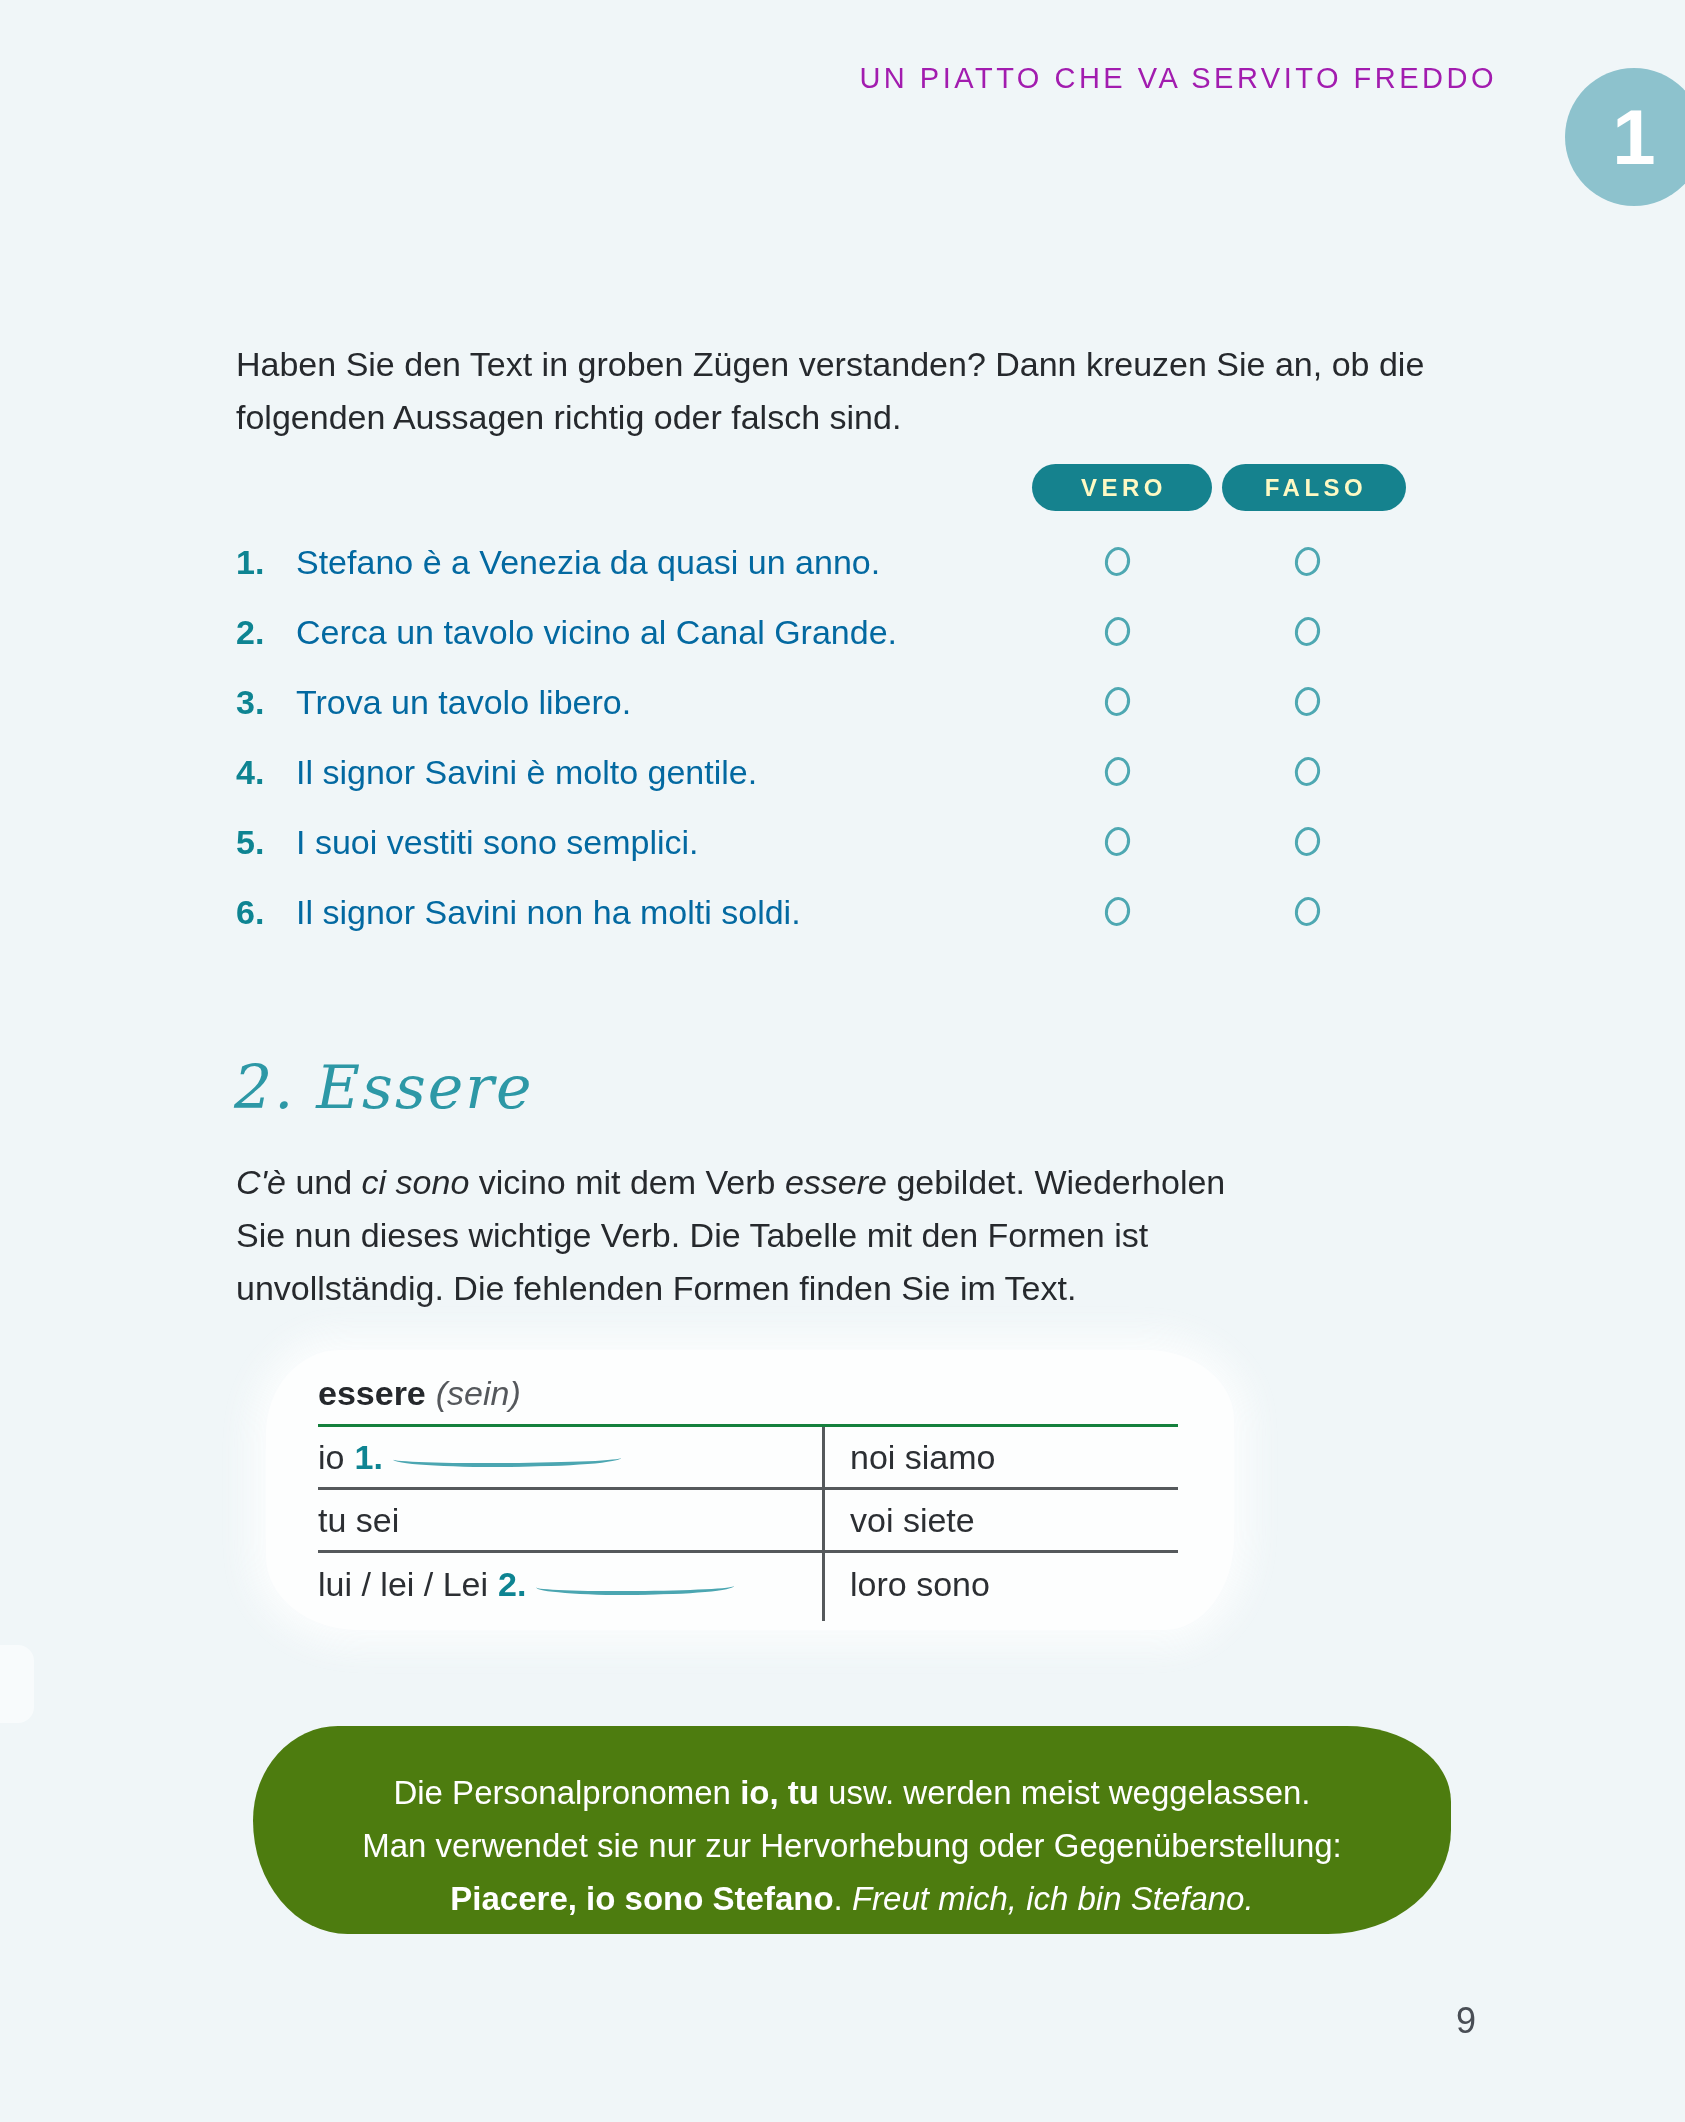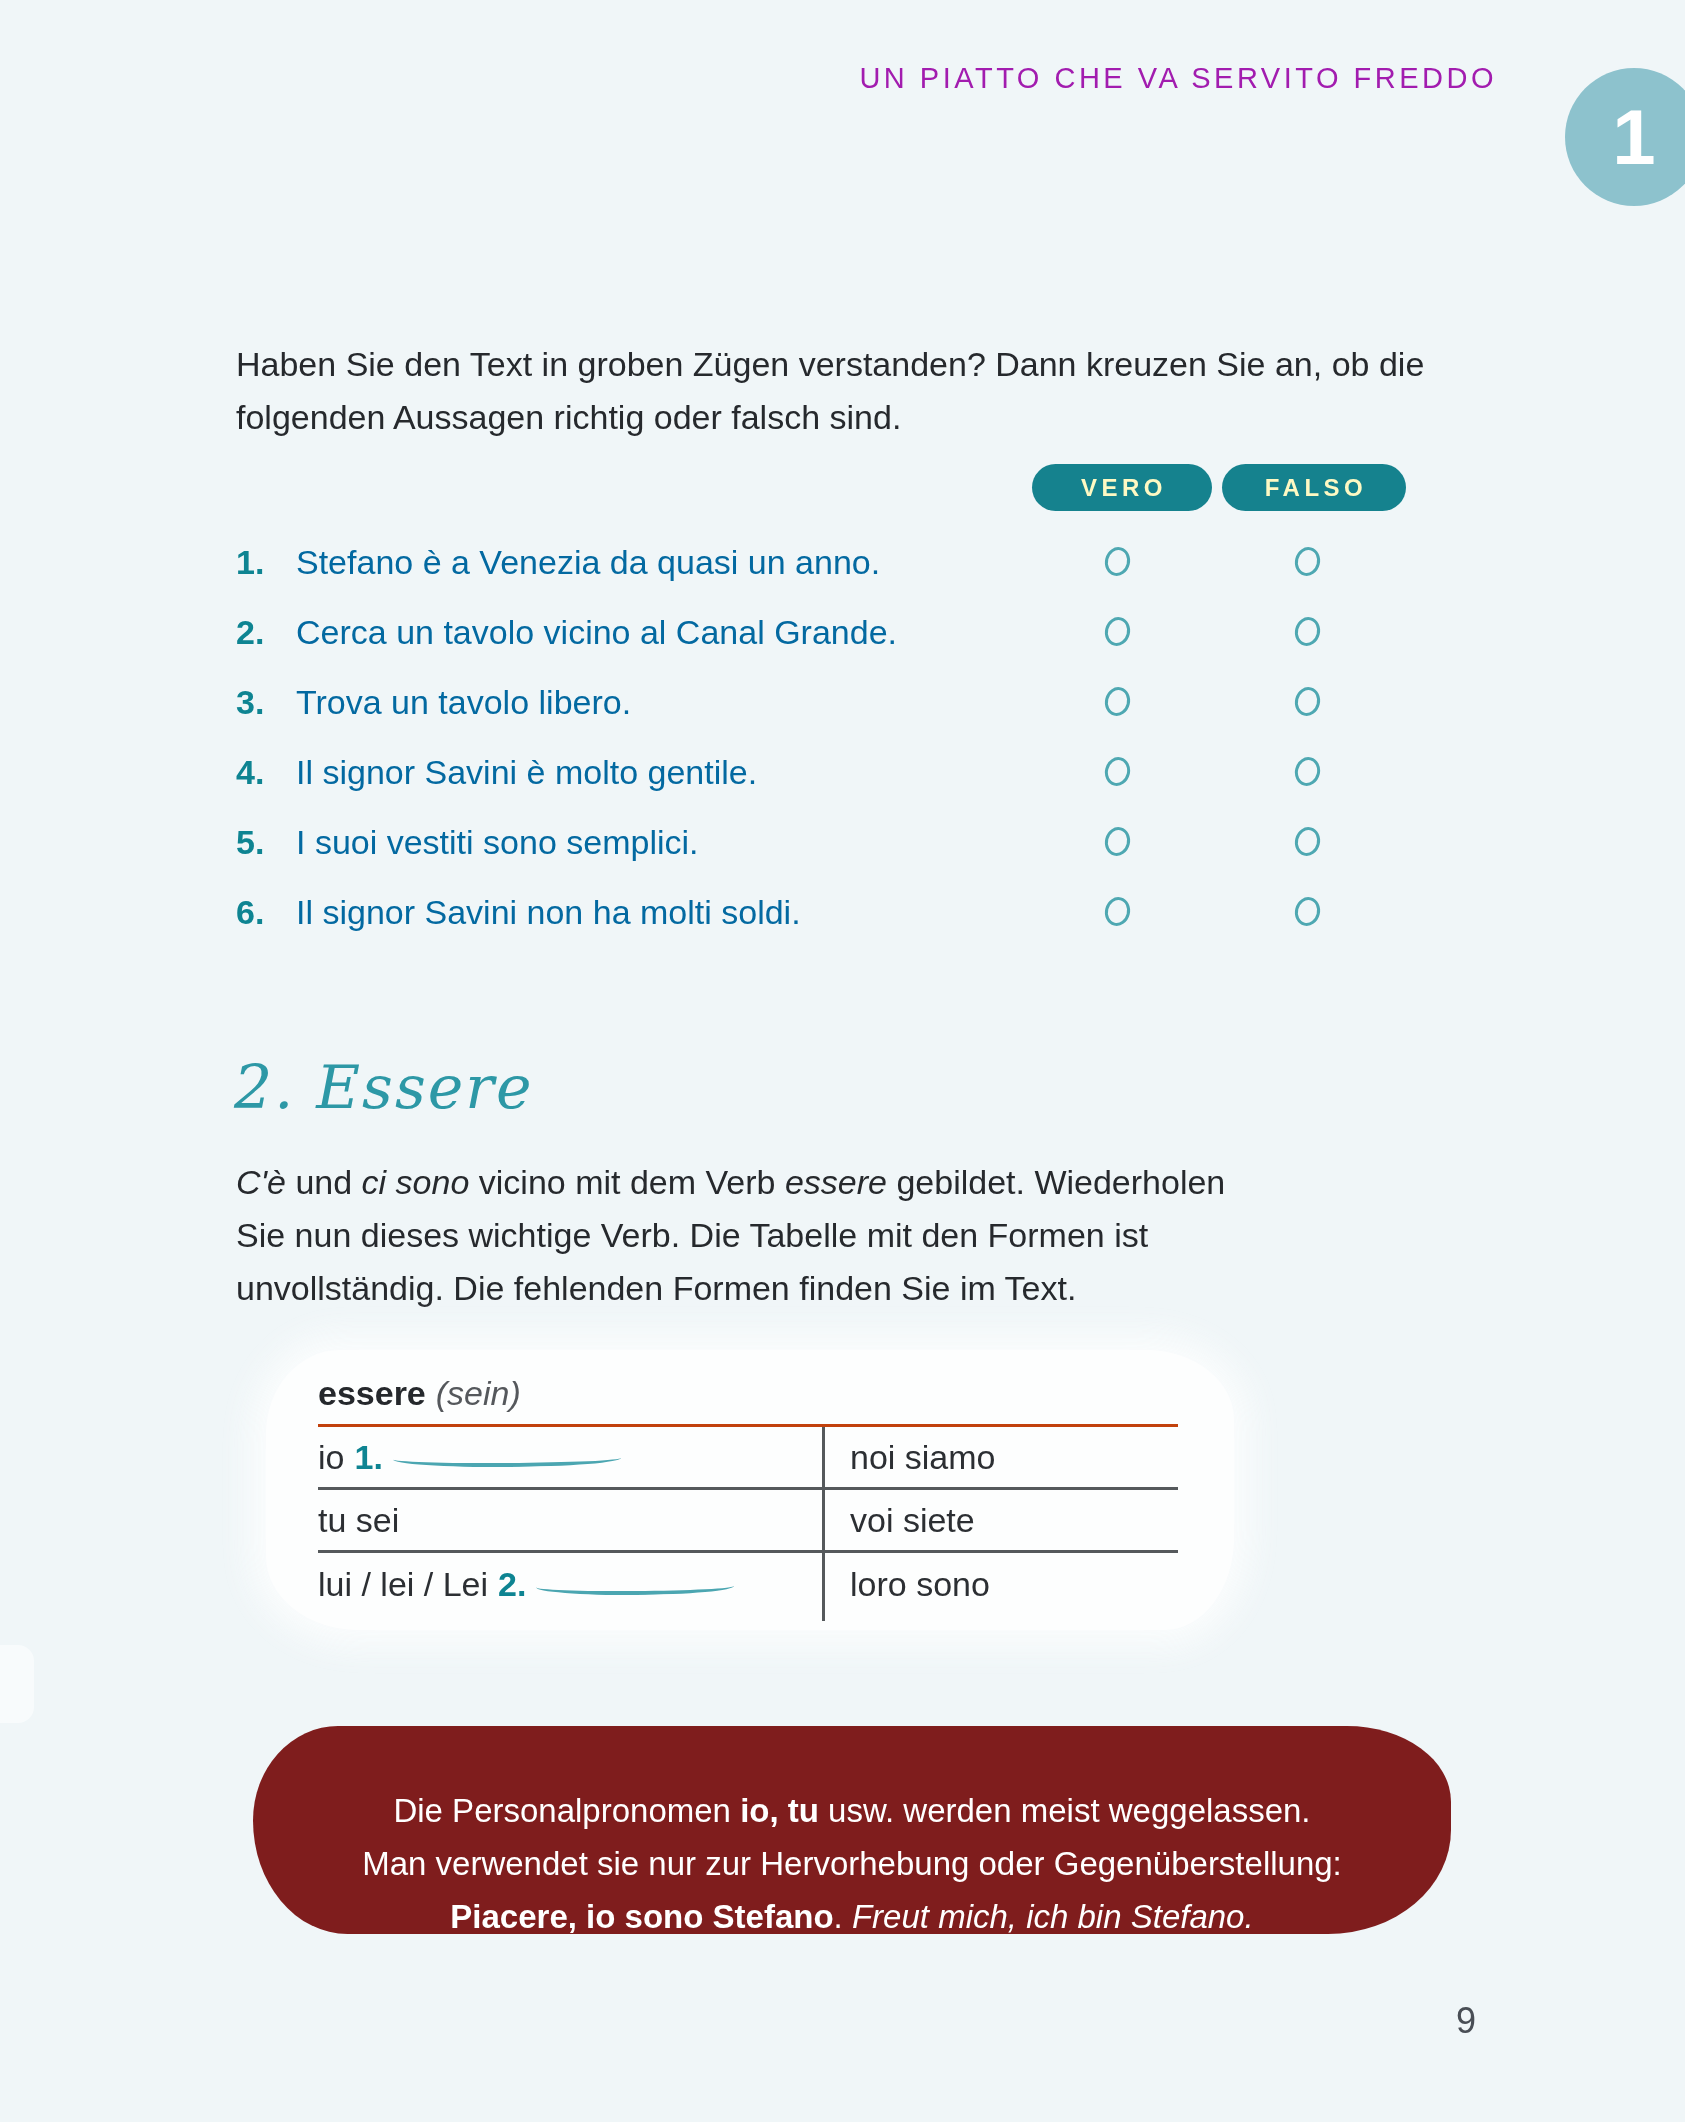--- a/index.html
+++ b/index.html
@@ -134,21 +134,21 @@
     padding: 22px 0 0 52px;
   }
   .card-head { font-size: 34px; line-height: 42px; color: #25282c; }
   .card-head .verb { font-weight: bold; }
   .card-head .trans { font-style: italic; color: #55585c; margin-left: 10px; }
 
   .vtable {
     position: relative;
     margin-top: 10px;
     width: 860px;
-    border-top: 3px solid #c2410c;
+    border-top: 3px solid #15803d;
   }
   .vrow {
     display: flex;
     align-items: center;
     height: 63px;
     font-size: 34px;
     color: #2c2f33;
   }
   .vrow.bordered { border-bottom: 3px solid #55595c; }
   .vcell-left  { width: 504px; display: flex; align-items: center; }
@@ -184,27 +184,27 @@
     border-radius: 16px;
   }
 
   
   .callout {
     position: absolute;
     left: 253px;
     top: 1726px;
     width: 1198px;
     height: 208px;
-    background: #7f1d1d;
+    background: #4d7c0f;
     border-radius: 90px 110px 130px 100px / 100px 80px 110px 120px;
     color: #ffffff;
     text-align: center;
     font-size: 33px;
     line-height: 53px;
-    padding-top: 58px;
+    padding-top: 40px;
   }
 
   .page-number {
     position: absolute;
     left: 1456px;
     top: 2000px;
     font-size: 36px;
     color: #494e55;
   }
 </style>

